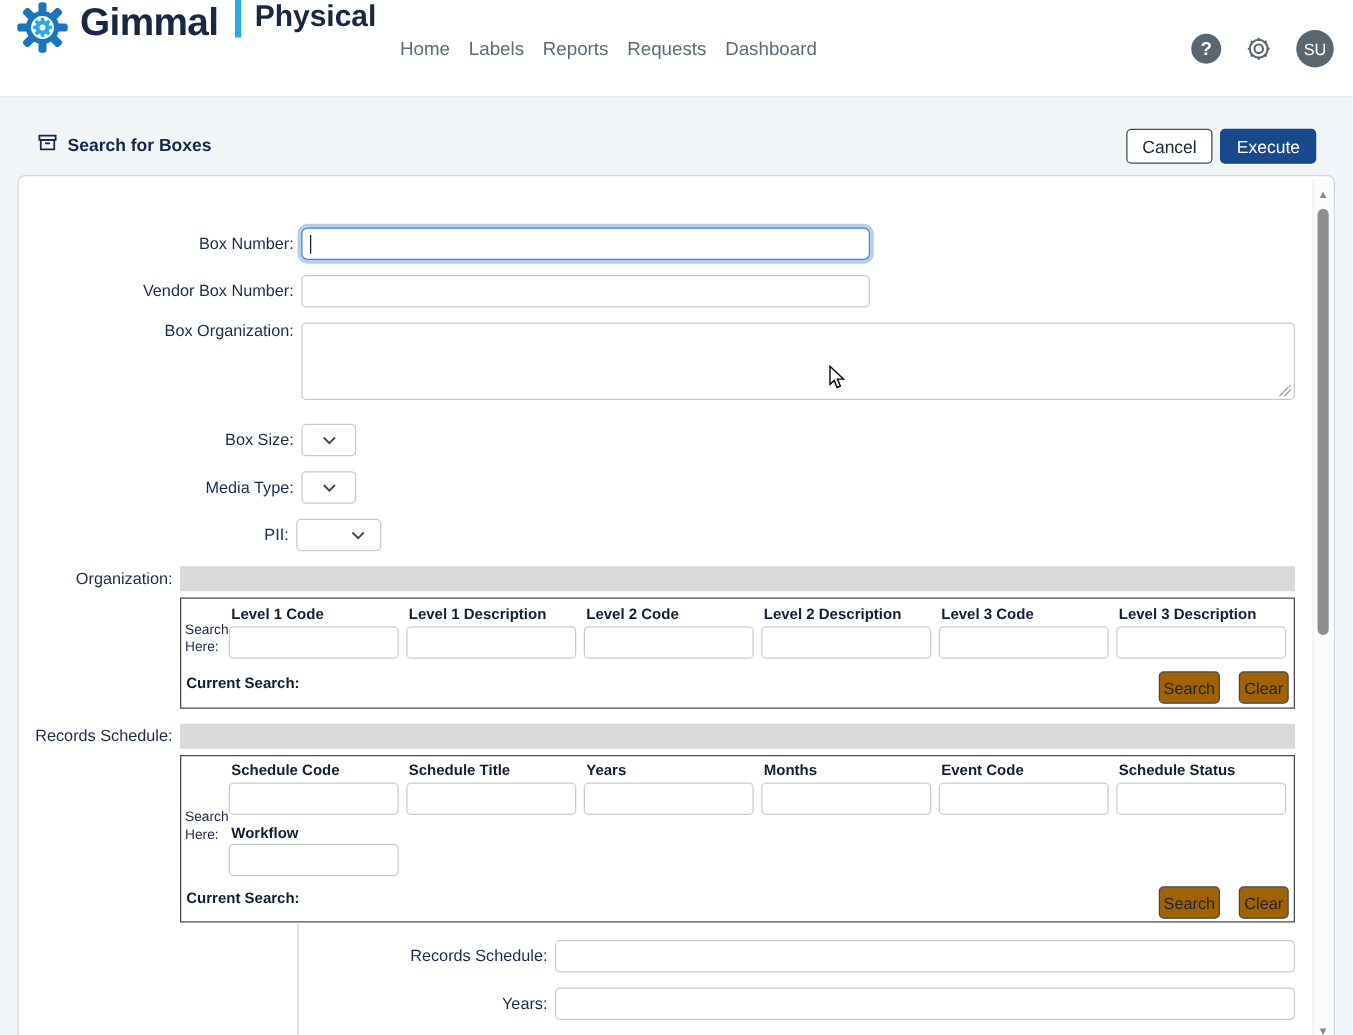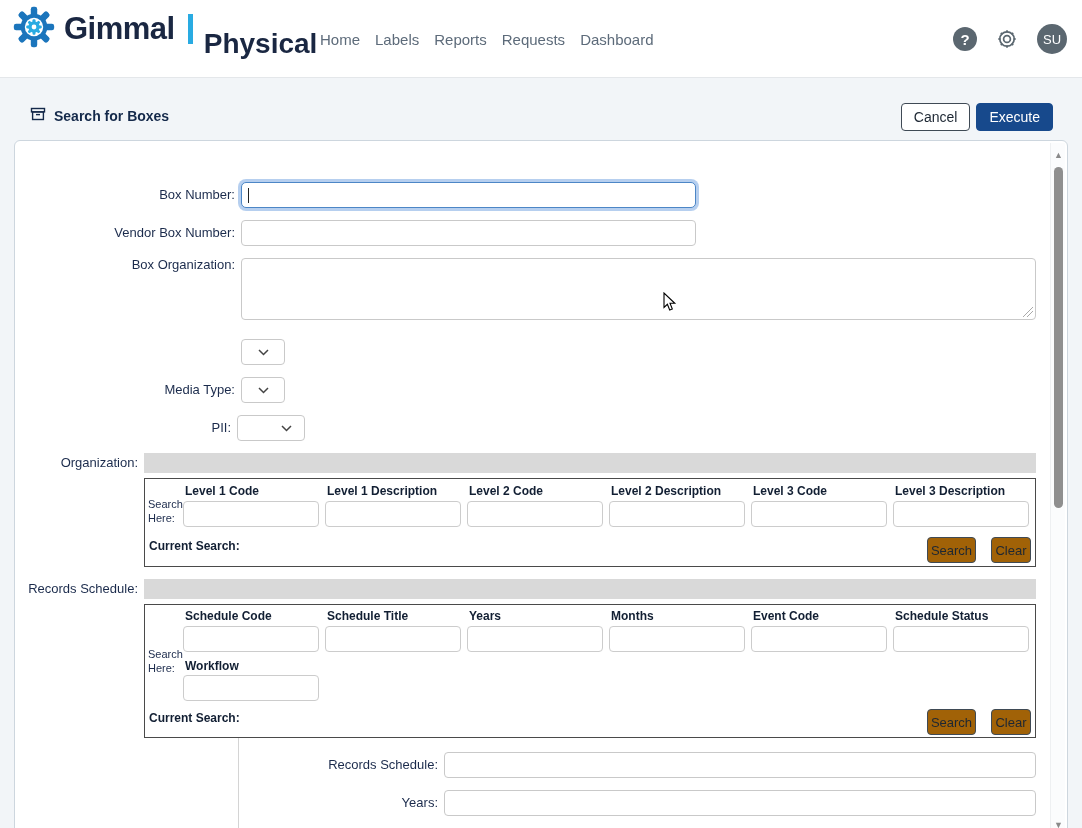--- a/index.html
+++ b/index.html
@@ -1,24 +1,24 @@
 <!DOCTYPE html>
 <html><head>
 <meta charset="utf-8">
 <style>
   * { margin:0; padding:0; box-sizing:border-box; }
   html,body { width:1082px; height:828px; overflow:hidden; }
   body { font-family:"Liberation Sans", sans-serif; background:#f2f5f8; position:relative; }
 
   
   .app-header { position:absolute; left:0; top:0; width:1082px; height:78px; background:#fff; border-bottom:1px solid #e4e7ea; }
-  .brand { position:absolute; left:12px; top:0; height:58px; display:flex; align-items:center; }
+  .brand { position:absolute; left:12px; top:0; height:58px; display:flex; align-items:flex-start; }
   .brand-name { font-size:31px; font-weight:700; color:#1a2742; letter-spacing:-0.5px; margin-left:8px; }
   .brand-divider { width:5px; height:30px; background:#29abe2; margin:0 11px 0 13px; }
-  .brand-product { font-size:28px; font-weight:700; color:#1a2742;margin-top:29px; }
+  .brand-product { font-size:24px; font-weight:700; color:#1a2742; }
   .main-nav { position:absolute; left:320px; top:0; height:78px; display:flex; align-items:center; gap:15px; }
   .main-nav a { font-size:15px; color:#5d6b7a; text-decoration:none; cursor:pointer; }
   .header-right { position:absolute; right:15px; top:0; height:78px; display:flex; align-items:center; gap:17px; }
   .help-circle { width:24px; height:24px; border-radius:50%; background:#5b6770; color:#fff; font-size:15px; font-weight:700; display:flex; align-items:center; justify-content:center; cursor:pointer; }
   .gear-outline { width:26px; height:26px; cursor:pointer; display:flex; align-items:center; justify-content:center; }
   .avatar { width:30px; height:30px; border-radius:50%; background:#5b6770; color:#ffffff; font-size:13px; display:flex; align-items:center; justify-content:center; cursor:pointer; }
 
   
   .toolbar-title { position:absolute; left:30px; top:106px; display:flex; align-items:center; gap:8px; font-size:14px; font-weight:700; color:#14294a; }
   .toolbar-buttons { position:absolute; right:29px; top:103px; display:flex; gap:6px; }
@@ -127,20 +127,21 @@
   </div>
 
   <div class="lbl" style="top:79px;">Vendor Box Number:</div>
   <input class="txt" style="left: 226px; top: 79px; width: 455px;" value="">
 
   <div class="lbl" style="top:114px; line-height:20px;">Box Organization:</div>
   <div class="txt" style="left:226px; top:117px; width:795px; height:62px;">
     <span class="resize-grip"></span>
   </div>
 
+  <div class="lbl" style="top:198px;">Box Size:</div>
   <div class="sel" style="left:226px; top:198px; width:44px;">
     <svg width="11" height="7" viewBox="0 0 11 7">
         <polyline points="1,1 5.5,5.5 10,1" fill="none" stroke="#444" stroke-width="1.5"></polyline>
       </svg>
   </div>
 
   <div class="lbl" style="top:236px;">Media Type:</div>
   <div class="sel" style="left:226px; top:236px; width:44px;">
     <svg width="11" height="7" viewBox="0 0 11 7">
         <polyline points="1,1 5.5,5.5 10,1" fill="none" stroke="#444" stroke-width="1.5"></polyline>

